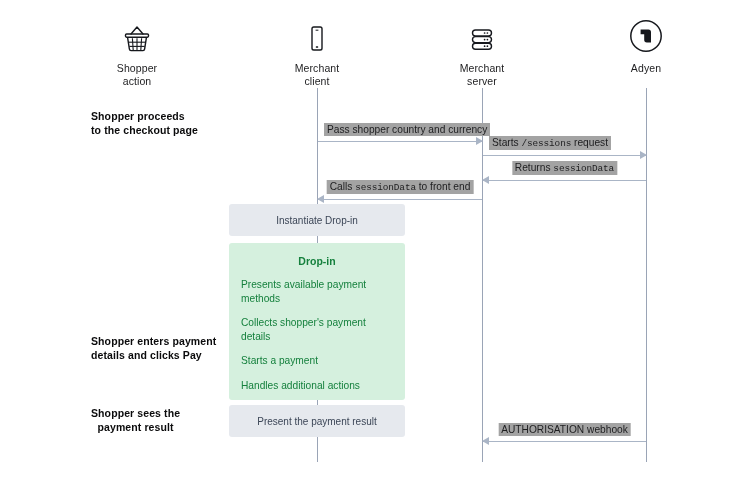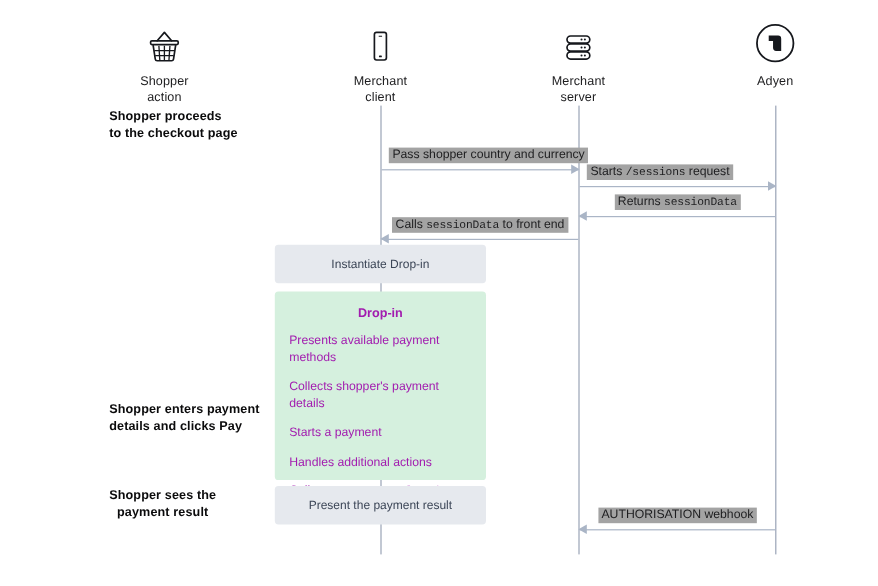--- a/index.html
+++ b/index.html
@@ -115,21 +115,21 @@
   .box.gray {
     background: #e6e9ee;
     color: #3c4657;
     display: flex;
     align-items: center;
     justify-content: center;
     font-size: 10px;
   }
   .box.green {
     background: #d5f0de;
-    color: #a21caf;
+    color: #15803d;
   }
   .box.green .box-title {
     text-align: center;
     font-weight: bold;
     font-size: 10.5px;
     margin-top: 12px;
   }
   .box.green .box-item {
     font-size: 10.2px;
     line-height: 13.5px;
@@ -199,21 +199,21 @@
         <path d="M14.6 13.6 H22.4 A2.6 2.6 0 0 1 25 16.2 V26.4 H20.8 A2.6 2.6 0 0 1 18.2 23.8 V18.2 H14.6 Z" fill="#16181d"></path>
       </svg>
     </div>
     <div class="actor-label">Adyen</div>
   </div>
 
   <div class="lifeline" style="left:317px; top:88px; height:374px;"></div>
   <div class="lifeline" style="left:482px; top:88px; height:374px;"></div>
   <div class="lifeline" style="left:646px; top:88px; height:374px;"></div>
 
-  <div class="stage-label" style="left:91px; top:90px;">Shopper proceeds
+  <div class="stage-label" style="left:91px; top:109px;">Shopper proceeds
 to the checkout page</div>
   <div class="stage-label" style="left:91px; top:334px;">Shopper enters payment
 details and clicks Pay</div>
   <div class="stage-label" style="left:91px; top:406px;text-align:center;">Shopper sees the
 payment result</div>
 
   <div class="msg to-right" style="left:318px; top:141px; width:164px;">
     <div class="line"></div>
     <div class="head"></div>
     <div class="msg-text left-align">Pass shopper country and currency</div>

